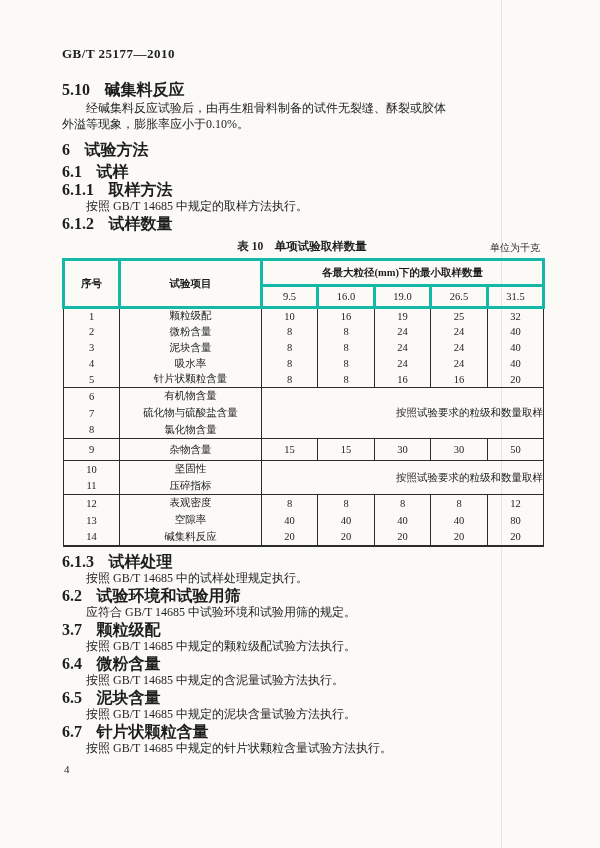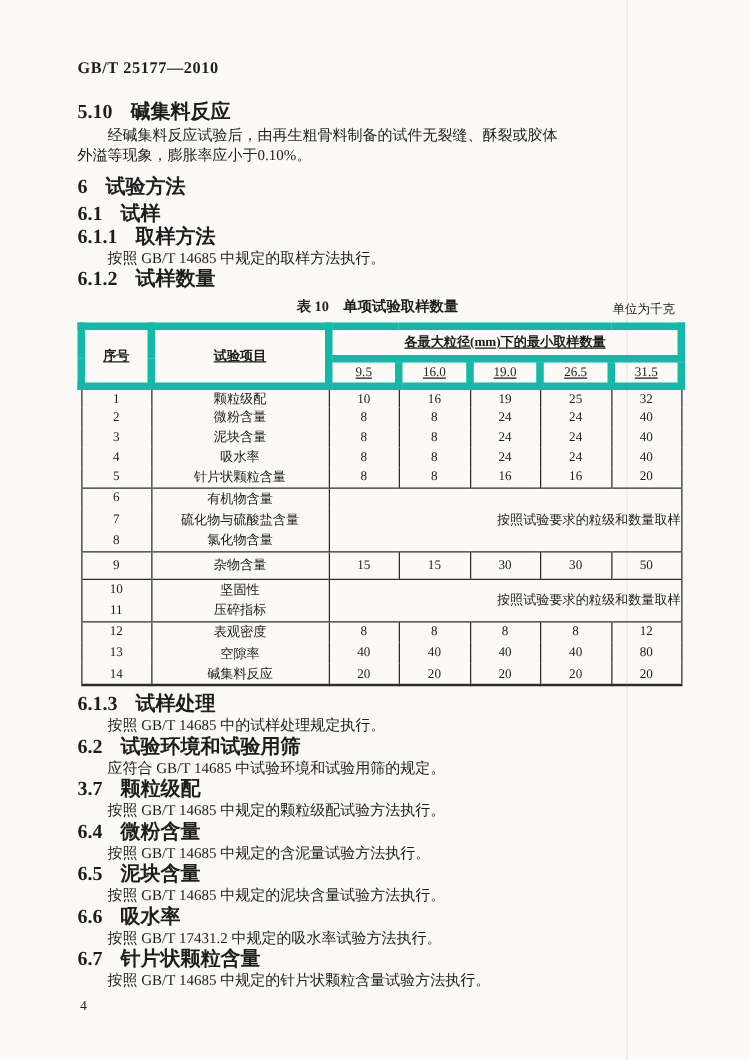--- a/index.html
+++ b/index.html
@@ -68,25 +68,24 @@
     font-size: 10.5px;
     color: #1c1c1c;
   }
   table.t10 {
     border-top: 2px solid #2c2c2c;
     border-bottom: 2px solid #2c2c2c;
     border-left: 1.2px solid #2c2c2c;
     border-right: 1.2px solid #2c2c2c;
   }
   .t10 thead th {
-    border: 6px solid #14b8a6;
+    border: 3px solid #14b8a6;
     font-weight: bold;
     padding: 0;
     text-align: center;
-    text-decoration: underline;
   }
   .t10 thead tr.hr1 th { height: 26px; }
   .t10 thead tr.hr2 th { height: 22px; font-weight: normal; }
   .t10 thead th.span-title { font-weight: bold; }
   .t10 tbody { border-top: 1px solid #2c2c2c; }
   .t10 td {
     padding: 0;
     text-align: center;
     border-left: 1px solid #2c2c2c;
     border-right: 1px solid #2c2c2c;
@@ -308,25 +307,19 @@
     <p class="para">按照 GB/T 14685 中规定的含泥量试验方法执行。</p>
   </div>
   <div class="mt-sm">
     <div class="h2">
       <span>6.5</span><span class="ht">泥块含量</span>
     </div>
     <p class="para">按照 GB/T 14685 中规定的泥块含量试验方法执行。</p>
   </div>
   <div class="mt-sm">
     <div class="h2">
-      <span>6.6</span><span class="ht">吸水率</span>
-    </div>
-    <p class="para">按照 GB/T 17431.2 中规定的吸水率试验方法执行。</p>
-  </div>
-  <div class="mt-sm">
-    <div class="h2">
       <span>6.7</span><span class="ht">针片状颗粒含量</span>
     </div>
     <p class="para">按照 GB/T 14685 中规定的针片状颗粒含量试验方法执行。</p>
   </div>
 
   <div class="page-num">4</div>
 </div>
 
 </body></html>

